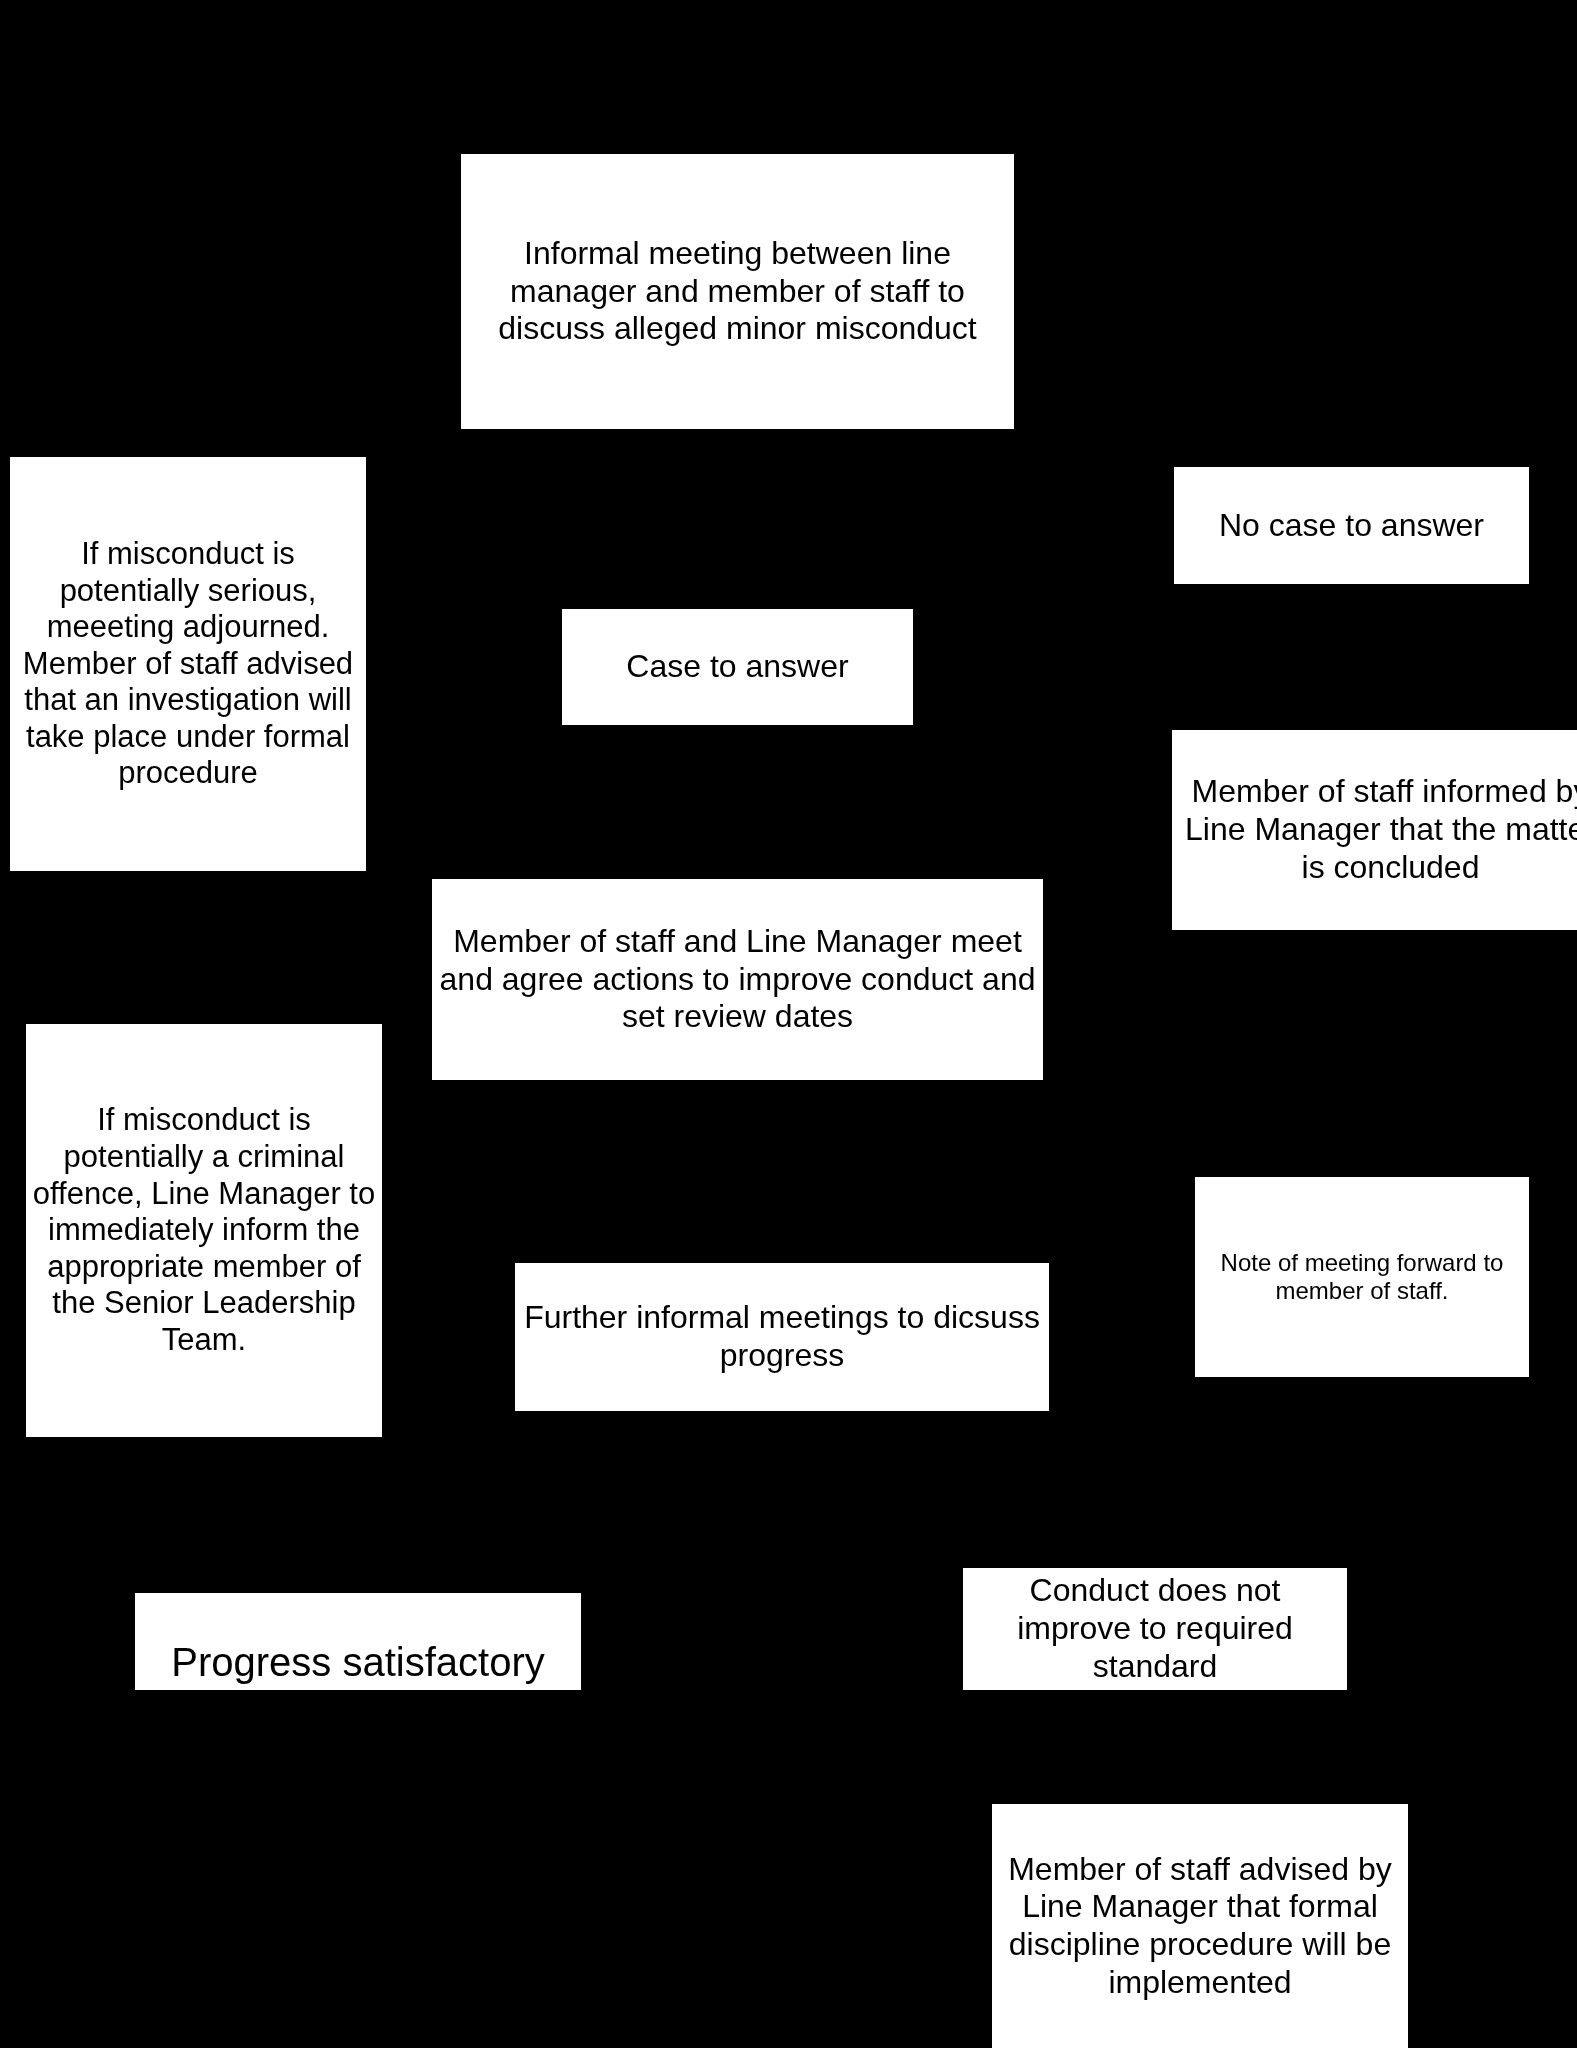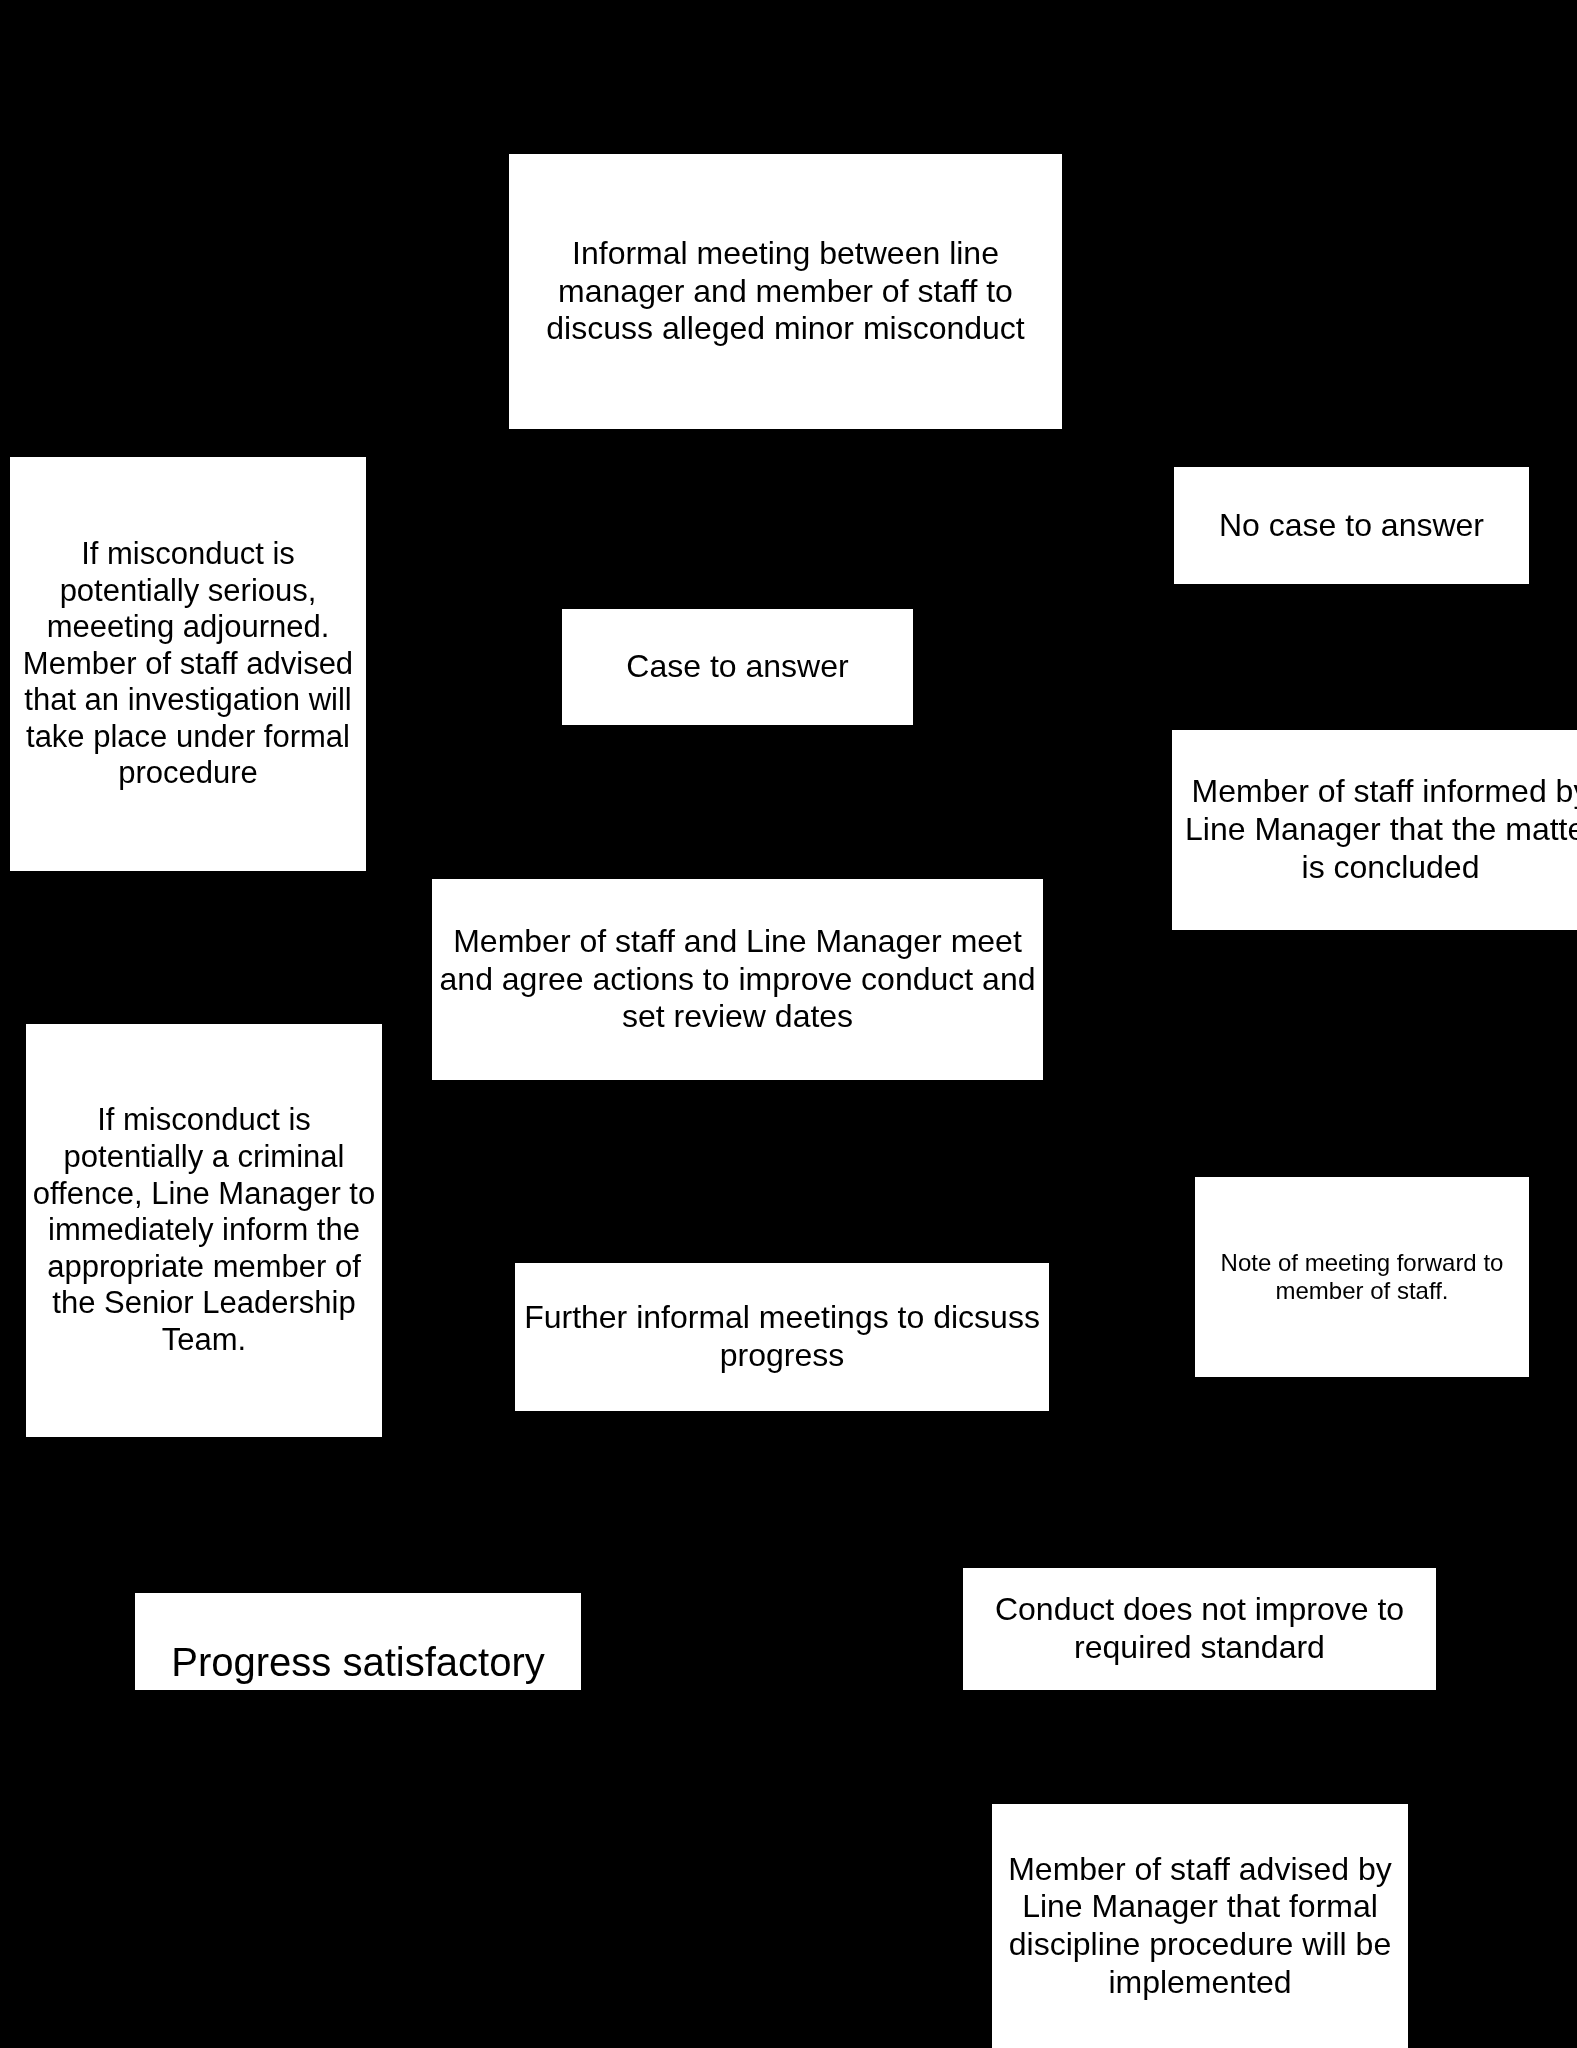--- a/index.html
+++ b/index.html
@@ -27,31 +27,31 @@
     align-items: center;
     justify-content: center;
     text-align: center;
     line-height: 1.18;
     font-size: 31px;
     padding: 4px 6px;
     white-space: pre-line;
     font-family: "Liberation Sans", sans-serif;
   }
   
-  #node-informal-meeting      { left: 461px;  top: 154px;  width: 553px; height: 275px; font-size: 32px; margin-left: 48px; }
+  #node-informal-meeting      { left: 461px;  top: 154px;  width: 553px; height: 275px; font-size: 32px; }
   #node-misconduct-serious    { left: 10px;   top: 457px;  width: 356px; height: 414px; font-size: 31px; }
   #node-no-case-to-answer     { left: 1174px; top: 467px;  width: 355px; height: 117px; font-size: 32px; }
   #node-case-to-answer        { left: 562px;  top: 609px;  width: 351px; height: 116px; font-size: 32px; }
   #node-staff-informed        { left: 1140px; top: 730px;  width: 437px; height: 200px; font-size: 32px; margin-left: 32px; }
   #node-agree-actions         { left: 432px;  top: 879px;  width: 611px; height: 201px; font-size: 32px; }
   #node-misconduct-criminal   { left: 26px;   top: 1024px; width: 356px; height: 413px; font-size: 31px; }
   #node-further-meetings      { left: 515px;  top: 1263px; width: 534px; height: 148px; font-size: 32px; }
   #node-note-of-meeting       { left: 1195px; top: 1177px; width: 334px; height: 200px; font-size: 24px; }
   #node-progress-satisfactory { left: 135px;  top: 1593px; width: 446px; height: 97px;  font-size: 40px; align-items: flex-end; }
-  #node-conduct-not-improve   { left: 963px;  top: 1568px; width: 473px; height: 122px; font-size: 32px; }
+  #node-conduct-not-improve   { left: 963px;  top: 1568px; width: 384px; height: 122px; font-size: 32px; }
   #node-confirm-concluded     { left: 116px;  top: 1804px; width: 417px; height: 165px; font-size: 32px; }
   #node-formal-discipline     { left: 992px;  top: 1804px; width: 416px; height: 244px; font-size: 32px; }
 </style>
 </head>
 <body>
 
 <div id="flowchart-canvas">
 
   <div class="node" id="node-informal-meeting">
     <span>Informal meeting between line manager and member of staff to discuss alleged minor misconduct</span>

